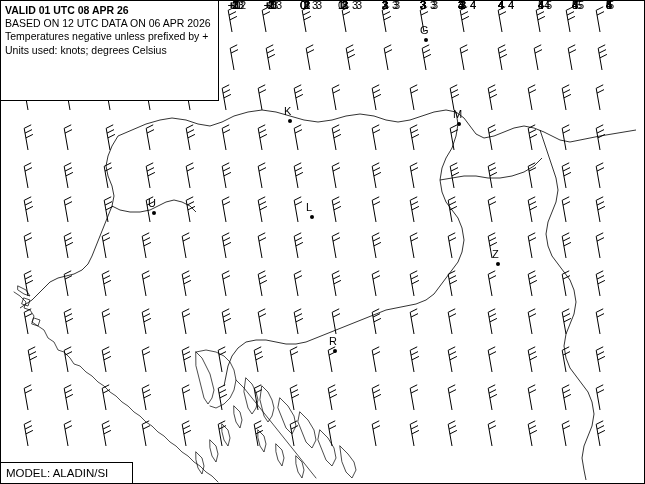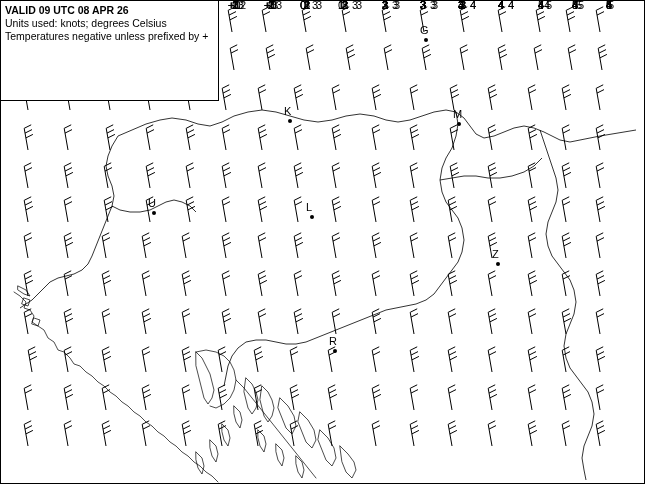--- a/index.html
+++ b/index.html
@@ -1379,19 +1379,23 @@
       <div class="city-label" style="left: 148px; top: 198px;">U</div>
       <div class="city-dot" style="left: 310px; top: 215px;"></div>
       <div class="city-label" style="left: 306px; top: 202px;">L</div>
       <div class="city-dot" style="left: 496px; top: 262px;"></div>
       <div class="city-label" style="left: 492px; top: 249px;">Z</div>
       <div class="city-dot" style="left: 333px; top: 349px;"></div>
       <div class="city-label" style="left: 329px; top: 336px;">R</div>
     </div>
 
   <div id="header-box">
-    <div class="b">VALID 09 UTC 08 APR 26</div>
+    <div class="b">VALID 01 UTC 08 APR 26</div>
+    <div>BASED ON 12 UTC DATA ON 06 APR 2026</div>
+    <div>Temperatures negative unless prefixed by +</div>
     <div>Units used: knots; degrees Celsius</div>
-    <div>Temperatures negative unless prefixed by +</div>
   </div>
 
+  <div id="footer-box">
+    <span>MODEL: ALADIN/SI</span>
+  </div>
 
 </div>
 
 </body></html>

